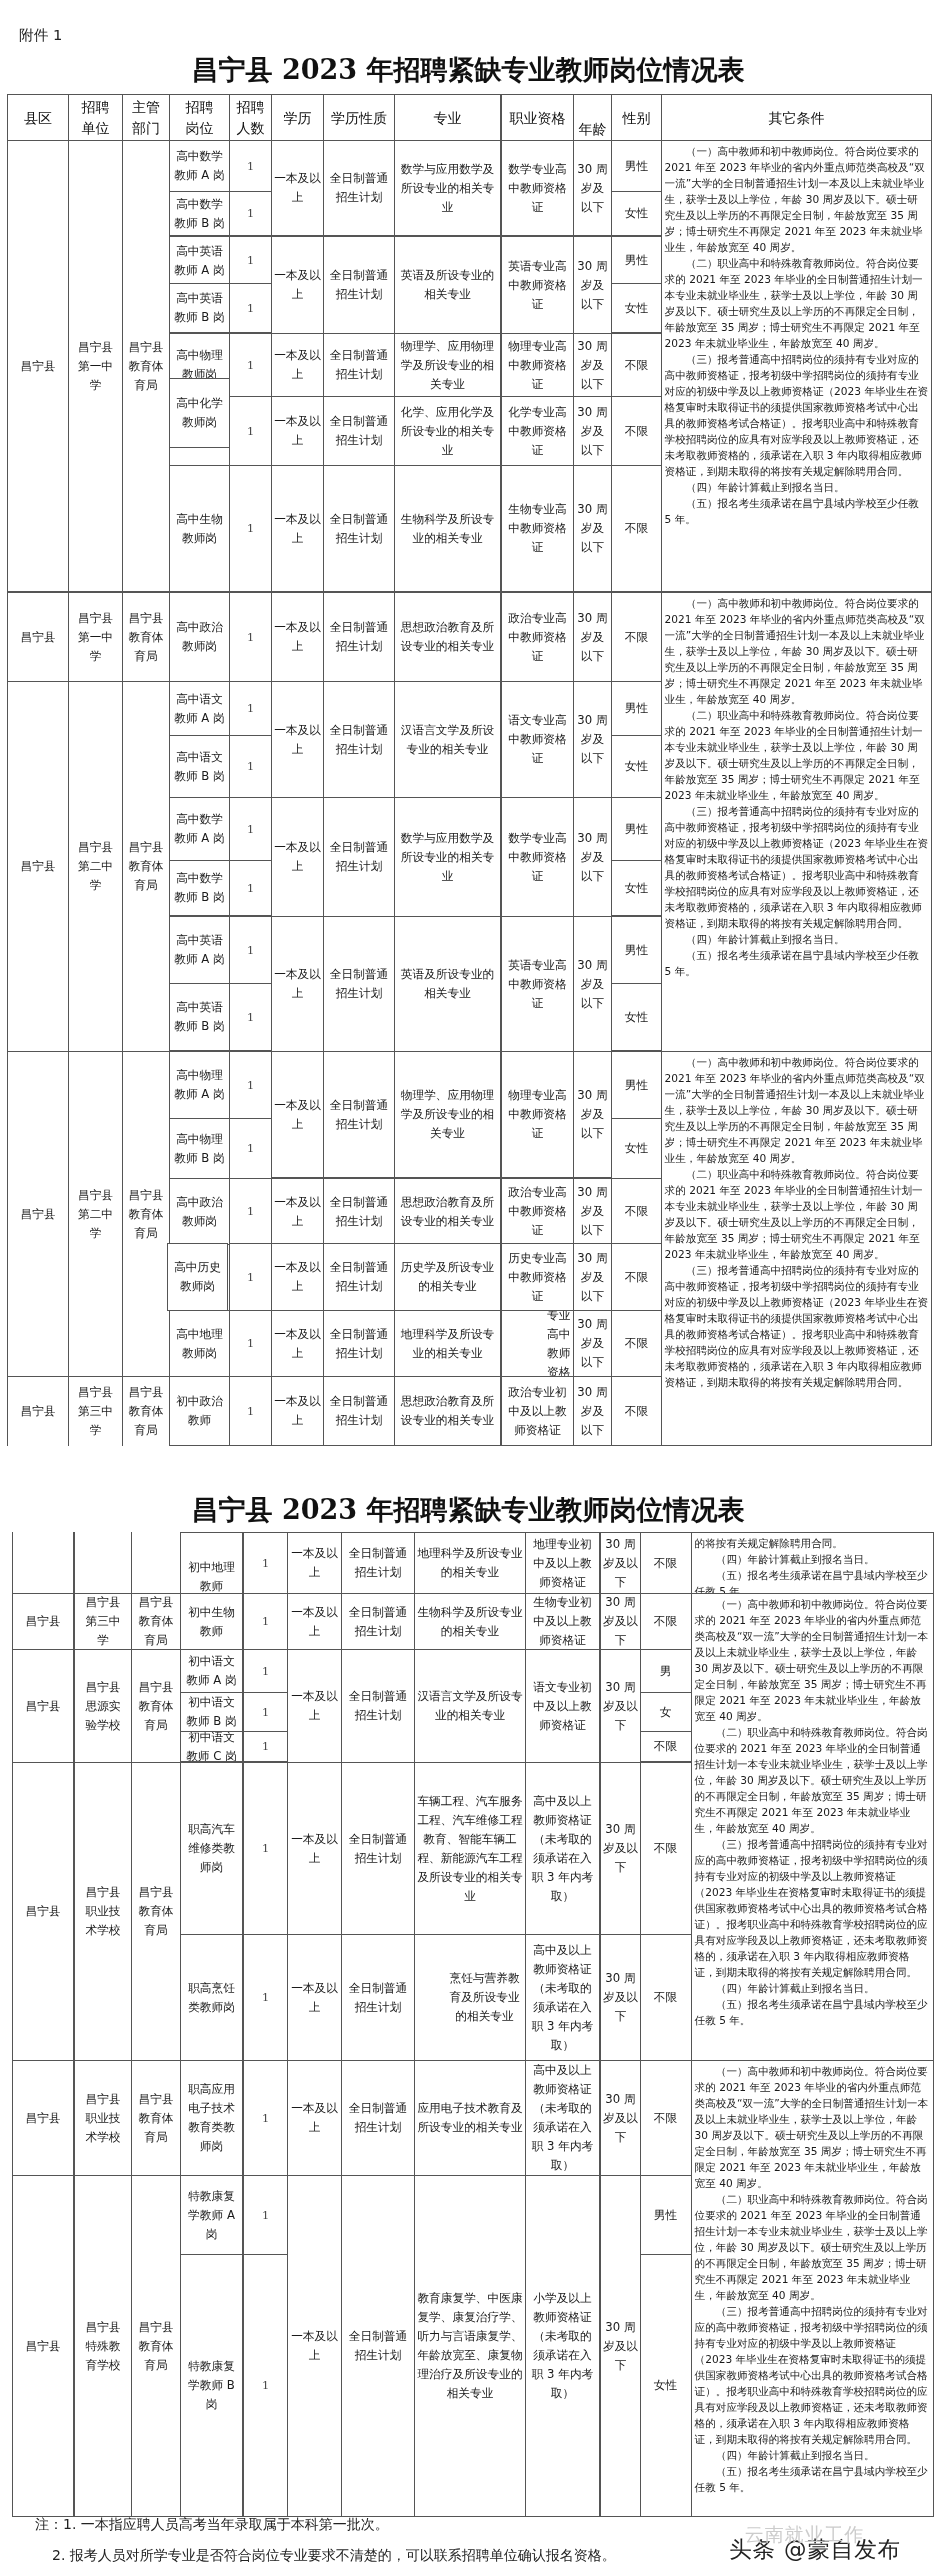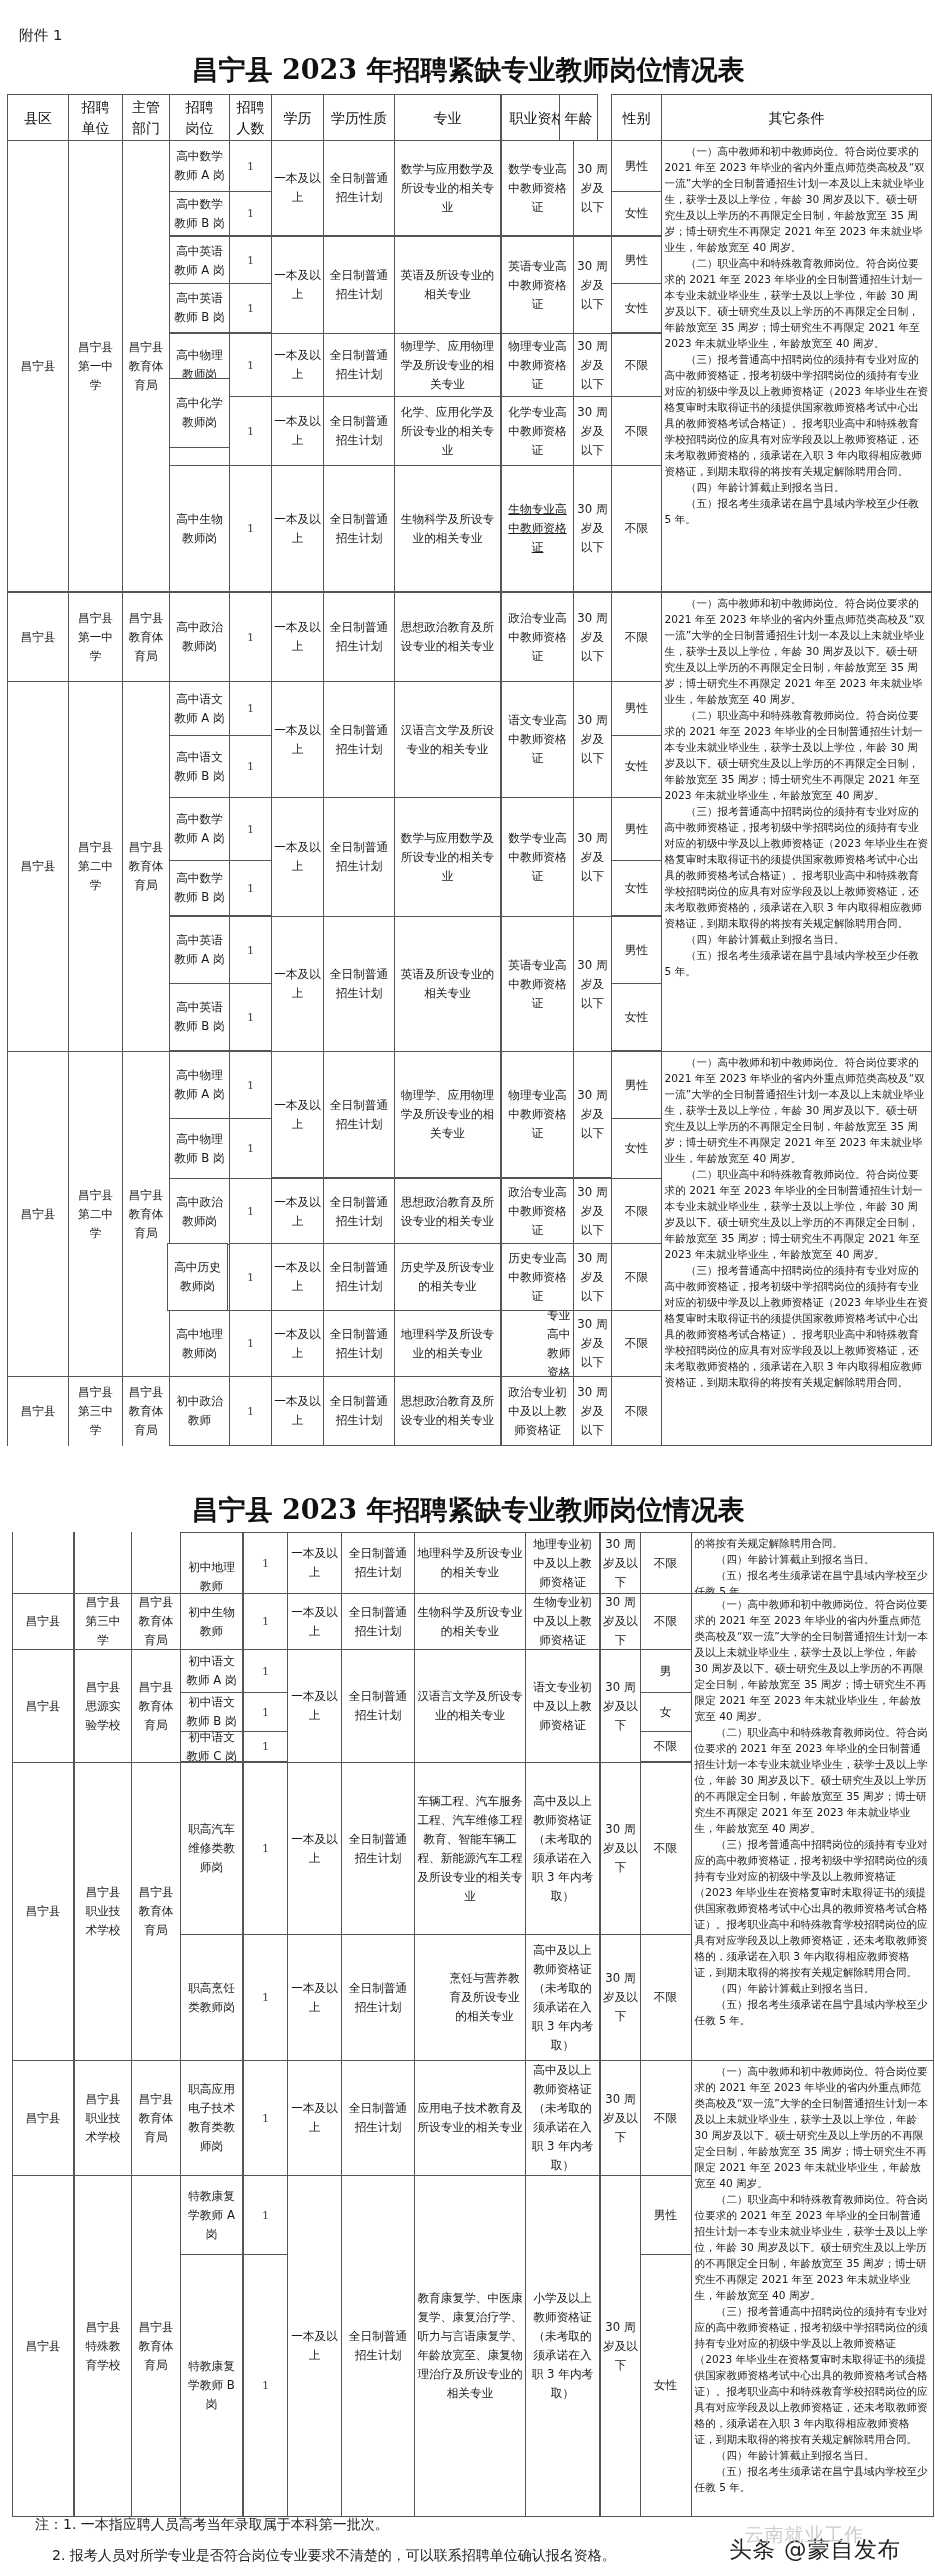--- a/index.html
+++ b/index.html
@@ -55,21 +55,21 @@
       </div>
       <div class="cell hdr" style="left: 323px; top: 94px; width: 72px; height: 48px;">
         <span style="white-space: pre-line;">学历性质</span>
       </div>
       <div class="cell hdr" style="left: 394px; top: 94px; width: 107px; height: 48px;">
         <span style="white-space: pre-line;">专业</span>
       </div>
       <div class="cell hdr" style="left: 501px; top: 94px; width: 73px; height: 48px;">
         <span style="white-space: pre-line;">职业资格</span>
       </div>
-      <div class="cell hdr" style="left: 559px; top: 94px; width: 39px; height: 48px;">
+      <div class="cell hdr" style="left: 573px; top: 94px; width: 39px; height: 48px; align-items: flex-end;">
         <span style="white-space: pre-line;">年龄</span>
       </div>
       <div class="cell hdr" style="left: 611px; top: 94px; width: 51px; height: 48px;">
         <span style="white-space: pre-line;">性别</span>
       </div>
       <div class="cell hdr" style="left: 661px; top: 94px; width: 271px; height: 48px;">
         <span style="white-space: pre-line;">其它条件</span>
       </div>
       <div class="cell" style="left: 7px; top: 140px; width: 62px; height: 452px;">
         <span style="white-space: pre-line; display: inline-block; width: 3.2em;">昌宁县</span>
@@ -206,21 +206,21 @@
       <div class="cell" style="left: 271px; top: 465px; width: 53px; height: 127px;">
         <span style="white-space: pre-line;">一本及以上</span>
       </div>
       <div class="cell" style="left: 323px; top: 465px; width: 72px; height: 127px;">
         <span style="white-space: pre-line;">全日制普通招生计划</span>
       </div>
       <div class="cell" style="left: 394px; top: 465px; width: 107px; height: 127px;">
         <span style="white-space: pre-line;">生物科学及所设专业的相关专业</span>
       </div>
       <div class="cell" style="left: 501px; top: 465px; width: 73px; height: 127px;">
-        <span style="white-space: pre-line; text-decoration: underline;">生物专业高中教师资格证</span>
+        <span style="white-space: pre-line;">生物专业高中教师资格证</span>
       </div>
       <div class="cell" style="left: 573px; top: 465px; width: 39px; height: 127px;">
         <span style="white-space: pre-line;">30 周岁及以下</span>
       </div>
       <div class="cell other" style="left: 661px; top: 140px; width: 271px; height: 452px;">
         <p>（一）高中教师和初中教师岗位。符合岗位要求的 2021 年至 2023 年毕业的省内外重点师范类高校及“双一流”大学的全日制普通招生计划一本及以上未就业毕业生，获学士及以上学位，年龄 30 周岁及以下。硕士研究生及以上学历的不再限定全日制，年龄放宽至 35 周岁；博士研究生不再限定 2021 年至 2023 年未就业毕业生，年龄放宽至 40 周岁。</p>
         <p>（二）职业高中和特殊教育教师岗位。符合岗位要求的 2021 年至 2023 年毕业的全日制普通招生计划一本专业未就业毕业生，获学士及以上学位，年龄 30 周岁及以下。硕士研究生及以上学历的不再限定全日制，年龄放宽至 35 周岁；博士研究生不再限定 2021 年至 2023 年未就业毕业生，年龄放宽至 40 周岁。</p>
         <p>（三）报考普通高中招聘岗位的须持有专业对应的高中教师资格证，报考初级中学招聘岗位的须持有专业对应的初级中学及以上教师资格证（2023 年毕业生在资格复审时未取得证书的须提供国家教师资格考试中心出具的教师资格考试合格证）。报考职业高中和特殊教育学校招聘岗位的应具有对应学段及以上教师资格证，还未考取教师资格的，须承诺在入职 3 年内取得相应教师资格证，到期未取得的将按有关规定解除聘用合同。</p>
         <p>（四）年龄计算截止到报名当日。</p>
         <p>（五）报名考生须承诺在昌宁县域内学校至少任教 5 年。</p>

